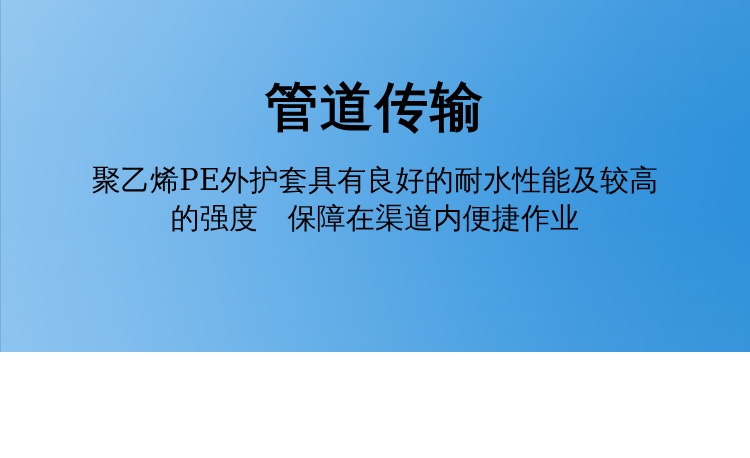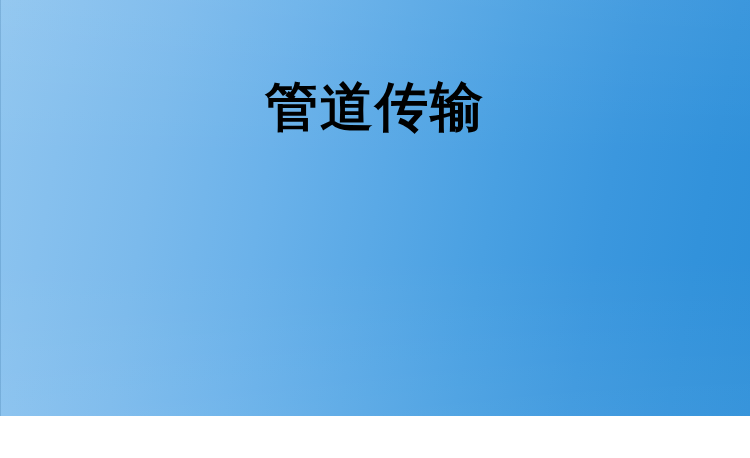--- a/index.html
+++ b/index.html
@@ -8,21 +8,21 @@
     background: #ffffff;
   }
 
   body {
     font-family: "DejaVu Sans", sans-serif;
   }
 
   #banner {
     position: relative;
     width: 750px;
-    height: 416px;
+    height: 352px;
     overflow: hidden;
     box-sizing: border-box;
   }
 
   
   #banner .bg-base {
     position: absolute;
     inset: 0;
     background: linear-gradient(
       100deg,
@@ -105,15 +105,19 @@
 <div id="banner">
 
   <div class="bg-base"></div>
   <div class="bg-sheen"></div>
   <div class="edge-left"></div>
 
   <div class="content">
 
     <div class="title">管道传输</div>
 
+    <div class="subtitle">
+      <span class="line">聚乙烯PE外护套具有良好的耐水性能及较高</span>
+      <span class="line">的强度　保障在渠道内便捷作业</span>
+    </div>
 
   </div>
 </div>
 
 </body></html>

